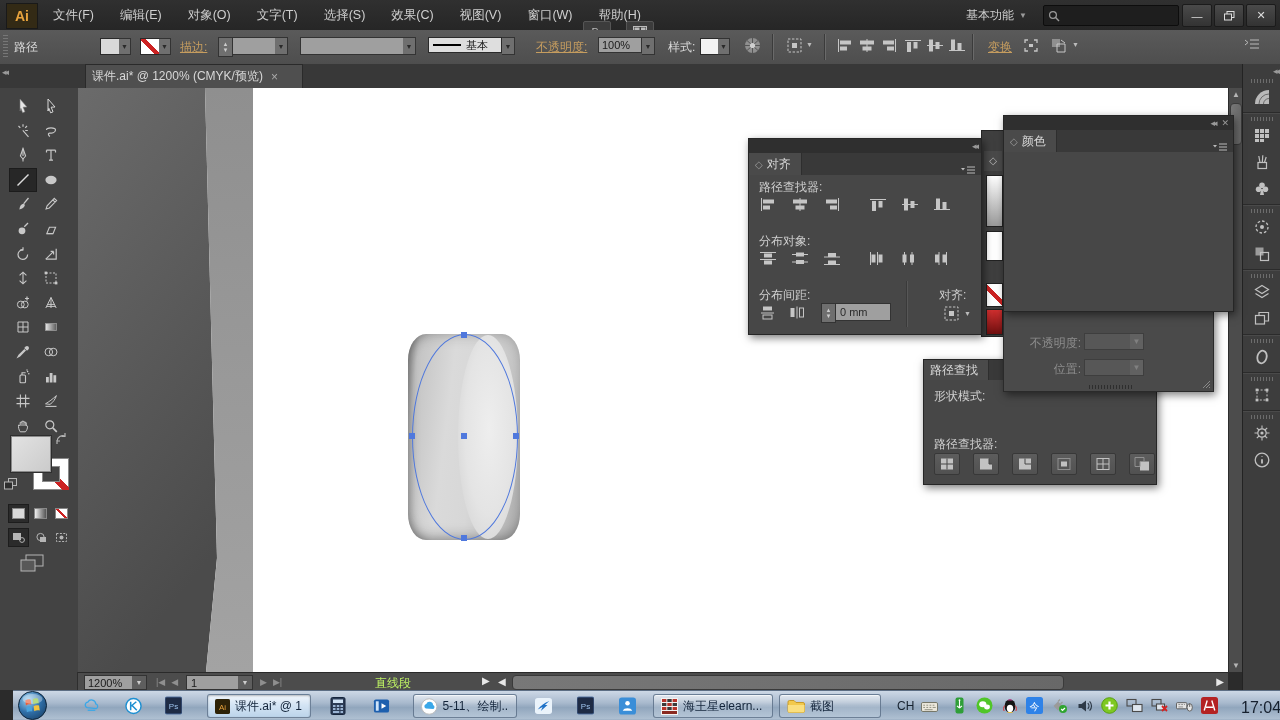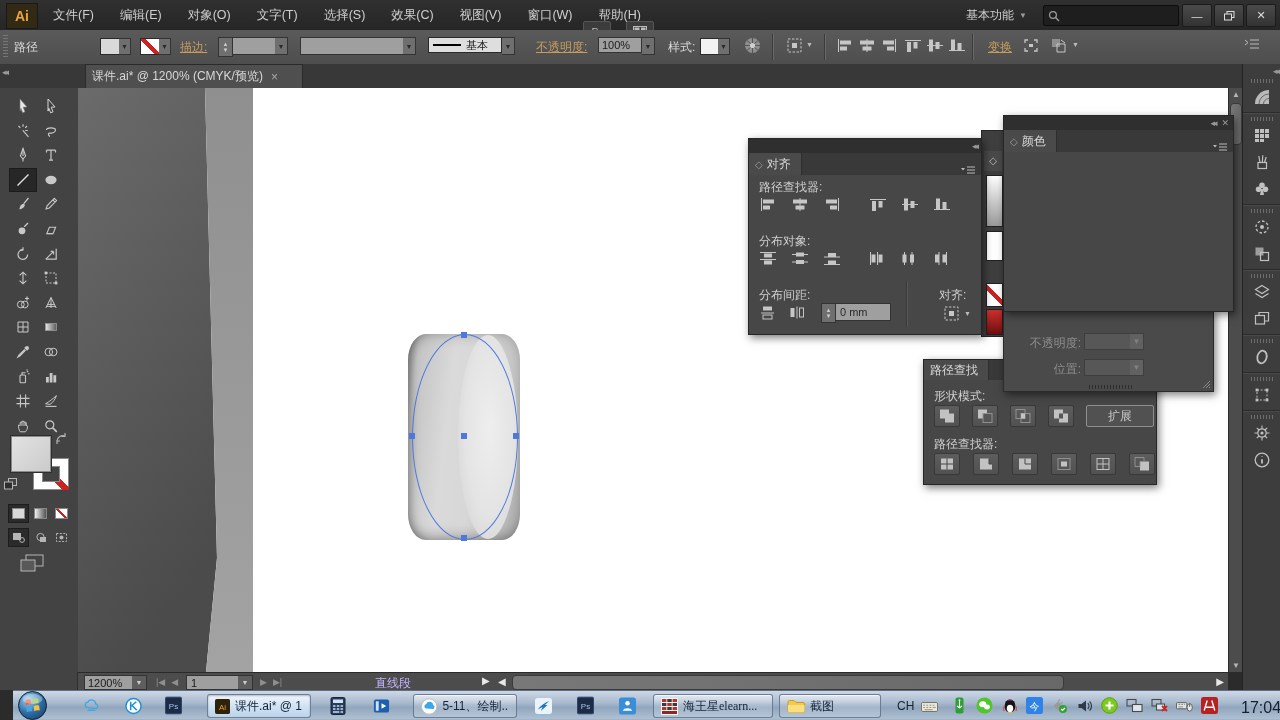--- a/index.html
+++ b/index.html
@@ -621,47 +621,20 @@
     <div style="position:absolute;left:4px;top:178px;width:15px;height:24px;background:linear-gradient(#d03030,#701010);border:1px solid #222;"></div>
   </div>
 
   <div class="abs panel" style="left:923px;top:359px;width:232px;height:124px;z-index:2;">
     <div class="ptabs" style="height:20px;">
       <div class="ptab" style="height:20px;max-width:80px;overflow:hidden;white-space:nowrap;">
         <span>路径查找</span>
       </div>
     </div>
     <div class="plabel" style="position:absolute;left:10px;top:28px;">形状模式:</div>
-    <div class="flex" style="position:absolute;left:10px;top:45px;gap:12px;">
-      <div class="pbtn" style="width:24px;height:20px;">
-          <svg width="20" height="16" viewBox="0 0 20 16">
-            <path d="M3 1.5 H12 V5.5 H17 V14.5 H8 V10.5 H3 Z" fill="#c2c2c2"></path>
-          </svg>
-        </div>
-      <div class="pbtn" style="width:24px;height:20px;">
-          <svg width="20" height="16" viewBox="0 0 20 16">
-            <path d="M3 1.5 H12 V5.5 H8 V10.5 H3 Z" fill="#c2c2c2"></path>
-            <rect x="8" y="5.5" width="9" height="9" fill="none" stroke="#909090"></rect>
-          </svg>
-        </div>
-      <div class="pbtn" style="width:24px;height:20px;">
-          <svg width="20" height="16" viewBox="0 0 20 16">
-            <rect x="3" y="1.5" width="9" height="9" fill="none" stroke="#909090"></rect>
-            <rect x="8" y="5.5" width="9" height="9" fill="none" stroke="#909090"></rect>
-            <rect x="8" y="5.5" width="4" height="5" fill="#c2c2c2"></rect>
-          </svg>
-        </div>
-      <div class="pbtn" style="width:24px;height:20px;">
-          <svg width="20" height="16" viewBox="0 0 20 16">
-            <path d="M3 1.5 H12 V5.5 H8 V10.5 H3 Z" fill="#c2c2c2"></path>
-            <path d="M12 5.5 H17 V14.5 H8 V10.5 H12 Z" fill="#c2c2c2"></path>
-          </svg>
-        </div>
-      <div class="pbtn" style="width:66px;height:20px;background:#515151;border:1px solid #8f8f8f;color:#c6c6c6;font-size:12px;">扩展</div>
-    </div>
     <div class="plabel" style="position:absolute;left:10px;top:76px;">路径查找器:</div>
     <div class="flex" style="position:absolute;left:10px;top:93px;gap:13px;">
       <div class="pbtn" style="width:24px;height:20px;">
           <svg width="20" height="16" viewBox="0 0 20 16">
             <rect x="4" y="2.5" width="12" height="11" fill="#c2c2c2"></rect>
             <path d="M4 8 H16 M10 2.5 V13.5" stroke="#474747"></path>
           </svg>
         </div>
       <div class="pbtn" style="width:24px;height:20px;">
           <svg width="20" height="16" viewBox="0 0 20 16">
@@ -875,21 +848,21 @@
     <div class="abs flex" style="left:78px;top:2px;gap:6px;height:13px;">
       <span class="navbtn">|◀</span>
       <span class="navbtn">◀</span>
     </div>
     <div class="abs gbox flex" style="left:108px;top:2px;width:52px;height:13px;padding-left:4px;">1</div>
     <div class="abs ddbtn ic" style="left:160px;top:2px;width:14px;height:13px;font-size:7px;color:#ccc;background:#5e5e5e;">▼</div>
     <div class="abs flex" style="left:182px;top:2px;gap:6px;height:13px;">
       <span class="navbtn">▶</span>
       <span class="navbtn">▶|</span>
     </div>
-    <div class="abs" style="left:230px;top:2px;width:170px;text-align:center;color:#c4b5fd;">直线段</div>
+    <div class="abs" style="left:230px;top:2px;width:170px;text-align:center;color:#bef264;">直线段</div>
     <span class="abs" style="left:404px;top:2px;color:#e8e8e8;font-size:10px;">▶</span>
 
     <span class="abs" style="left:420px;top:3px;color:#e8e8e8;font-size:10px;">◀</span>
     <div class="abs thumb" style="left:434px;top:2px;width:550px;height:13px;"></div>
     <span class="abs" style="right:4px;top:3px;color:#e8e8e8;font-size:10px;">▶</span>
   </div>
 
   <div class="abs taskbar">
     <div class="abs ic" style="left:4px;top:-1px;">
       <svg width="31" height="31" viewBox="0 0 31 31">
@@ -996,21 +969,21 @@
             <rect x="11.6" y="1" width="4.4" height="3" fill="#b8332a"></rect>
             <rect x="1" y="5" width="4.4" height="3" fill="#3a3a3a"></rect>
             <rect x="6.3" y="5" width="4.4" height="3" fill="#b8332a"></rect>
             <rect x="11.6" y="5" width="4.4" height="3" fill="#3a3a3a"></rect>
             <rect x="1" y="9" width="4.4" height="3" fill="#b8332a"></rect>
             <rect x="6.3" y="9" width="4.4" height="3" fill="#3a3a3a"></rect>
             <rect x="11.6" y="9" width="4.4" height="3" fill="#b8332a"></rect>
             <rect x="1" y="13" width="15" height="3" fill="#8a2a22"></rect>
           </g>
         </svg>
-      <span style="overflow:hidden;white-space:nowrap;font-family:Liberation Serif, serif;">海王星elearn...</span>
+      <span style="overflow:hidden;white-space:nowrap;">海王星elearn...</span>
     </div>
     <div class="abs tbtn" style="left:766px;width:102px;">
       <svg width="18" height="15" viewBox="0 0 18 15">
           <path d="M1 3 a1.5 1.5 0 0 1 1.5-1.5 H7 L9 3.5 H16 a1.5 1.5 0 0 1 1.5 1.5 V12 a1.5 1.5 0 0 1 -1.5 1.5 H2.5 A1.5 1.5 0 0 1 1 12 Z" fill="#f2c94c" stroke="#c89a28"></path>
           <path d="M1 6 H17.5 V12 a1.5 1.5 0 0 1 -1.5 1.5 H2.5 A1.5 1.5 0 0 1 1 12 Z" fill="#fadf7f"></path>
         </svg>
       <span style="overflow:hidden;white-space:nowrap;">截图</span>
     </div>
 
     <span class="abs" style="left:884px;top:8px;color:#16222f;font-size:12px;">CH</span>

